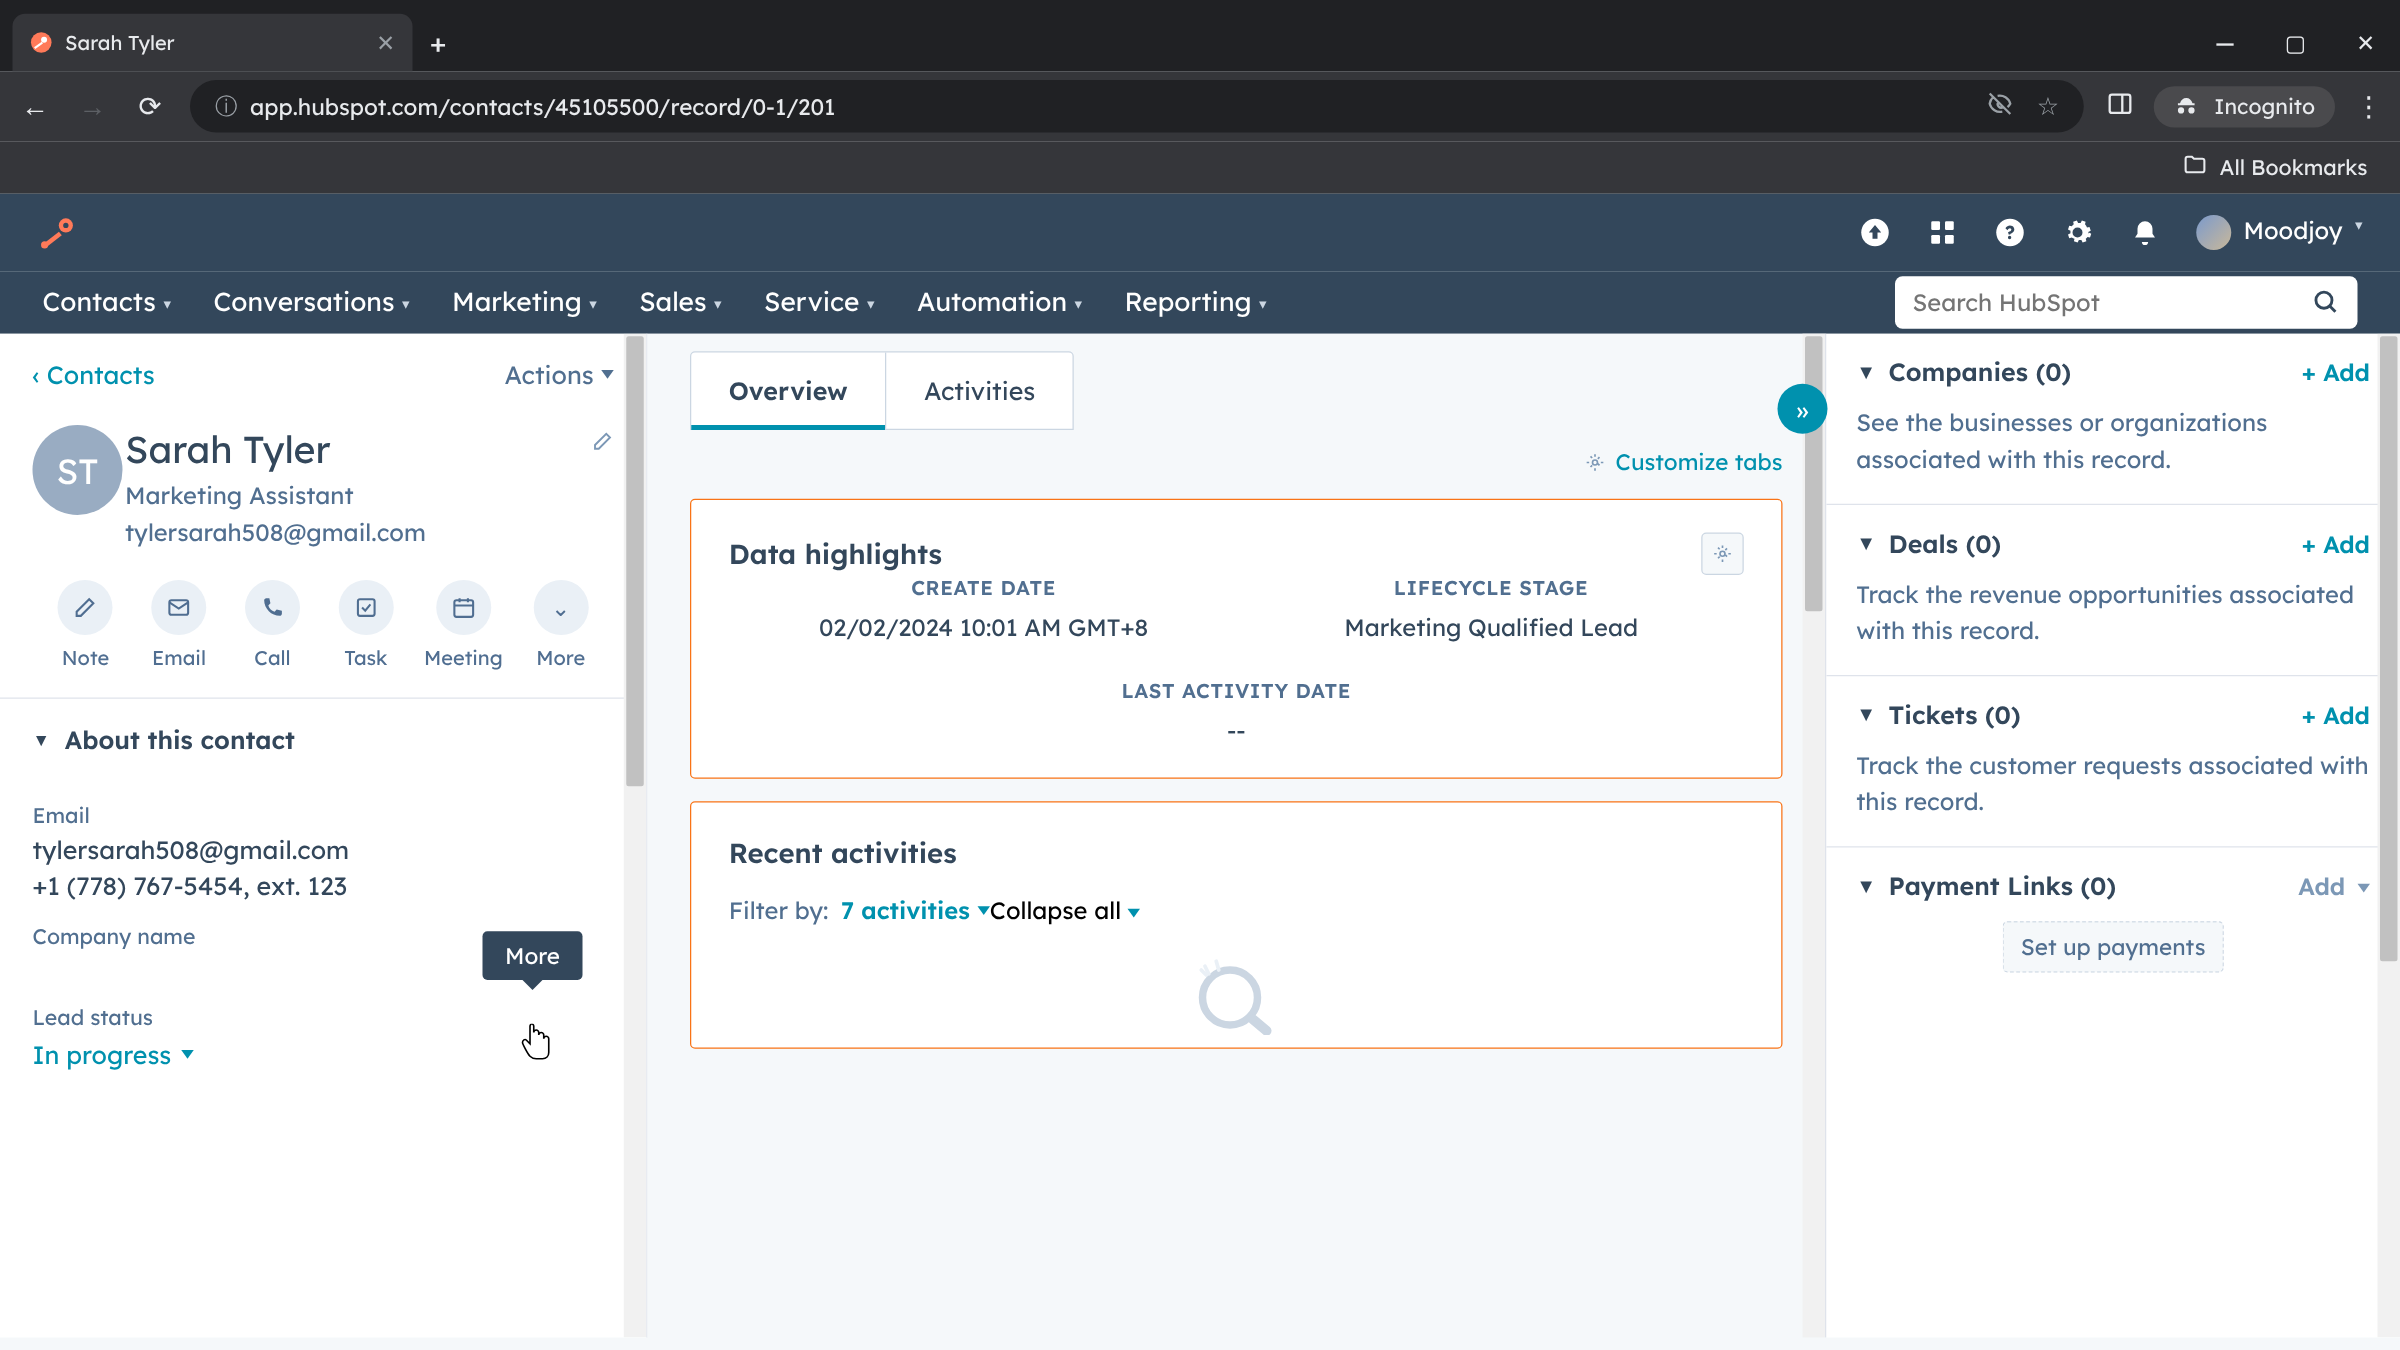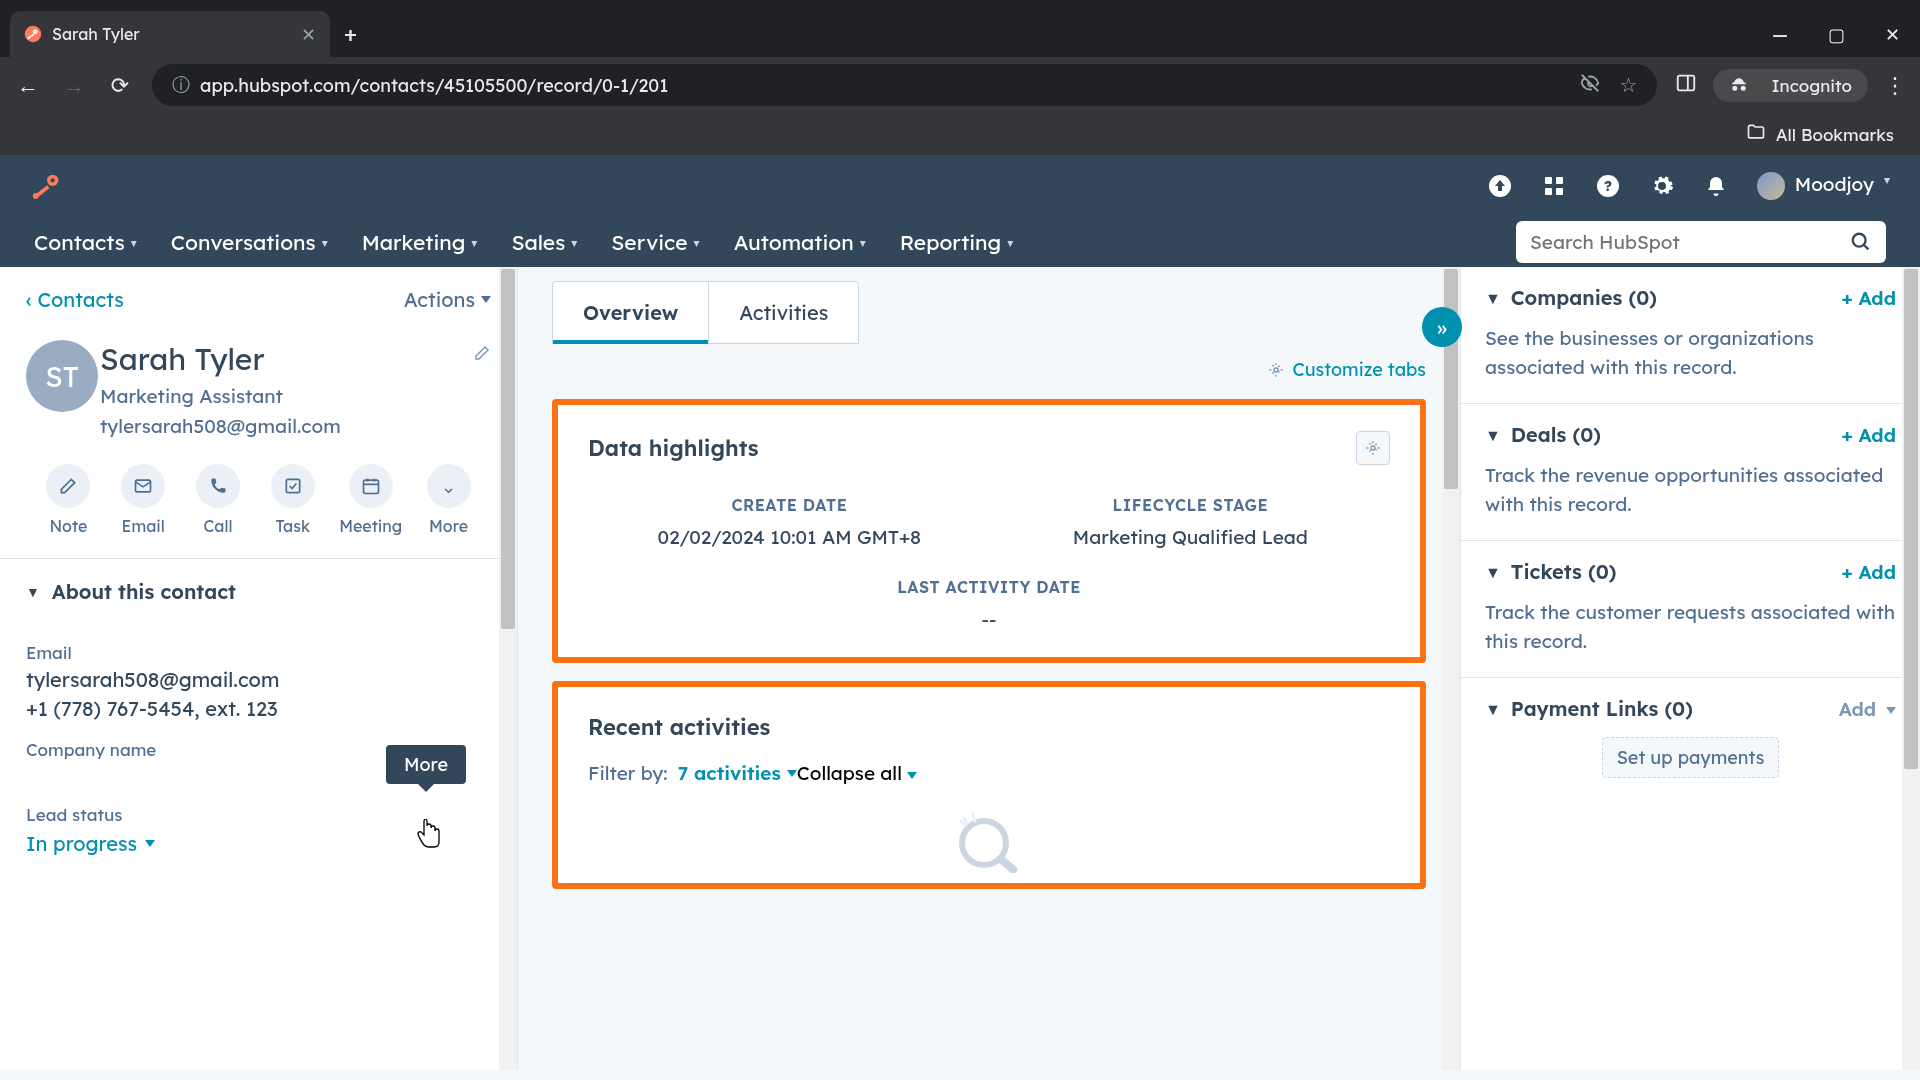--- a/index.html
+++ b/index.html
@@ -9,21 +9,21 @@
 .tab { background:#35363a; color:#e8eaed; height:46px; width:320px; border-radius:10px 10px 0 0; display:flex; align-items:center; padding:0 14px; font-size:16px; gap:10px;}
 .tab svg { flex:none; }
 .tab-close { margin-left:auto; font-size:18px; color:#9aa0a6; cursor:pointer;}
 .newtab { color:#e8eaed; font-size:22px; padding:0 14px; height:46px; display:flex; align-items:center;}
 .window-ctl { margin-left:auto; display:flex; gap:40px; color:#e8eaed; align-items:center; height:46px; font-size:18px; padding-right:10px;}
 .chrome-addr { background:#35363a; height:56px; display:flex; align-items:center; padding:0 14px; gap:18px; color:#9aa0a6; }
 .chrome-addr .nav-ico { font-size:22px; width:28px; text-align:center; }
 .urlbar { flex:1; background:#202124; border-radius:28px; height:42px; display:flex; align-items:center; padding:0 20px; color:#e8eaed; font-size:18px; gap:10px;}
 .urlbar-icons { margin-left:auto; display:flex; gap:18px; color:#9aa0a6; font-size:20px;}
 .after-url { display:flex; gap:16px; align-items:center; color:#e8eaed;}
-.incognito { background:#4a4a4d; border-radius:22px; padding:6px 16px; display:flex; align-items:center; gap:22px; font-size:17px;}
+.incognito { background:#4a4a4d; border-radius:22px; padding:6px 16px; display:flex; align-items:center; gap:12px; font-size:17px;}
 .bookmarks-bar { background:#35363a; height:42px; display:flex; align-items:center; justify-content:flex-end; color:#e8eaed; padding:0 26px; font-size:17px; gap:10px;}
 
 .hs-header { background:#33475b; color:#fff; height:62px; display:flex; align-items:center; padding:0 30px; }
 .hs-logo { width:34px; height:34px; }
 .hs-header-right { margin-left:auto; display:flex; align-items:center; gap:28px; }
 .hs-header-right .ico { width:26px; height:26px; display:flex; align-items:center; justify-content:center; font-size:22px; }
 .hs-user { display:flex; align-items:flex-start; gap:10px; font-size:19px; }
 .hs-avatar-img { width:28px; height:28px; border-radius:50%; background:linear-gradient(135deg,#7b9acc,#c9b89a);}
 
 .hs-nav { background:#33475b; height:50px; display:flex; align-items:center; padding:0 34px; gap:34px; color:#fff; font-size:21px;}
@@ -62,25 +62,25 @@
 .center-col { flex:1; background:#f5f8fa; position:relative; padding:0 34px;}
 .center-scroll { position:absolute; right:0; top:0; width:18px; height:100%; background:#f1f1f1;}
 .center-scroll-thumb { position:absolute; right:2px; top:2px; width:14px; height:220px; background:#c1c1c1; border-radius:2px;}
 .expand-btn { position:absolute; right:-2px; top:40px; width:40px; height:40px; border-radius:50%; background:#0091ae; color:#fff; display:flex; align-items:center; justify-content:center; font-size:20px; z-index:5;}
 .tabs { display:flex; margin-top:14px; border:1px solid #cbd6e2; border-radius:4px 4px 0 0; width:fit-content; background:#fff;}
 .tabbtn { padding:18px 30px; font-size:20px; color:#33475b; border-right:1px solid #cbd6e2; cursor:pointer; position:relative;}
 .tabbtn:last-child { border-right:none;}
 .tabbtn.active { font-weight:600;}
 .tabbtn.active::after { content:""; position:absolute; left:0; right:0; bottom:-1px; height:4px; background:#0091ae;}
 .customize { text-align:right; color:#0091ae; font-size:18px; margin-top:14px; display:flex; justify-content:flex-end; align-items:center; gap:8px;}
-.card { background:#fff; border:6px solid #f97316; border-radius:4px; margin-top:18px; padding:26px 30px; }
+.card { background:#fff; border:1px solid #f97316; border-radius:4px; margin-top:18px; padding:26px 30px; }
 .card-head { display:flex; align-items:center;}
 .card-title { font-size:22px; font-weight:600; color:#33475b;}
 .gear-btn { margin-left:auto; width:34px; height:34px; border:1px solid #cbd6e2; border-radius:4px; background:#f5f8fa; display:flex; align-items:center; justify-content:center; color:#7c98b6;}
-.datahl-grid { display:flex; margin-top:30px; justify-content:space-around; text-align:center;}
+.datahl-grid { display:flex; justify-content:space-around; text-align:center;}
 .datahl-col { min-width:260px;}
 .dh-label { font-size:16px; color:#516f90; letter-spacing:0.5px; font-weight:600;}
 .dh-val { font-size:19px; color:#33475b; margin-top:10px;}
 .datahl-row2 { text-align:center; margin-top:28px;}
 .filter-row { display:flex; align-items:center; margin-top:20px; font-size:19px;}
 .filter-label { color:#516f90;}
 .filter-val { color:#0091ae; font-weight:600; margin-left:10px; display:inline-flex; align-items:center; gap:6px;}
 .empty-ill { display:flex; justify-content:center; margin-top:18px;}
 
 .right-col { width:460px; background:#fff; border-left:1px solid #dfe3eb; overflow:hidden; position:relative;}

